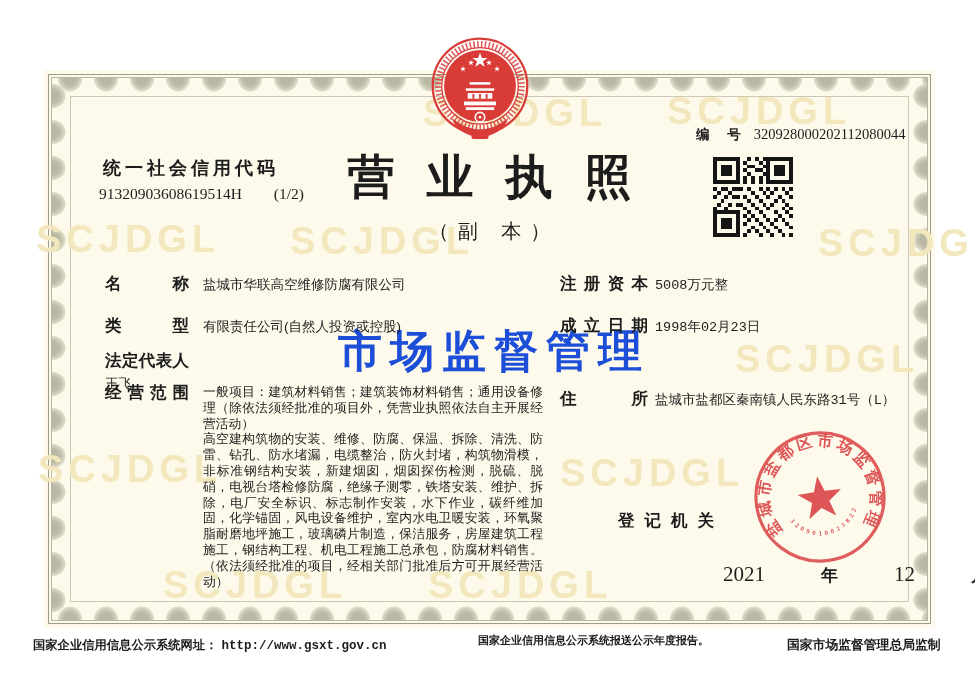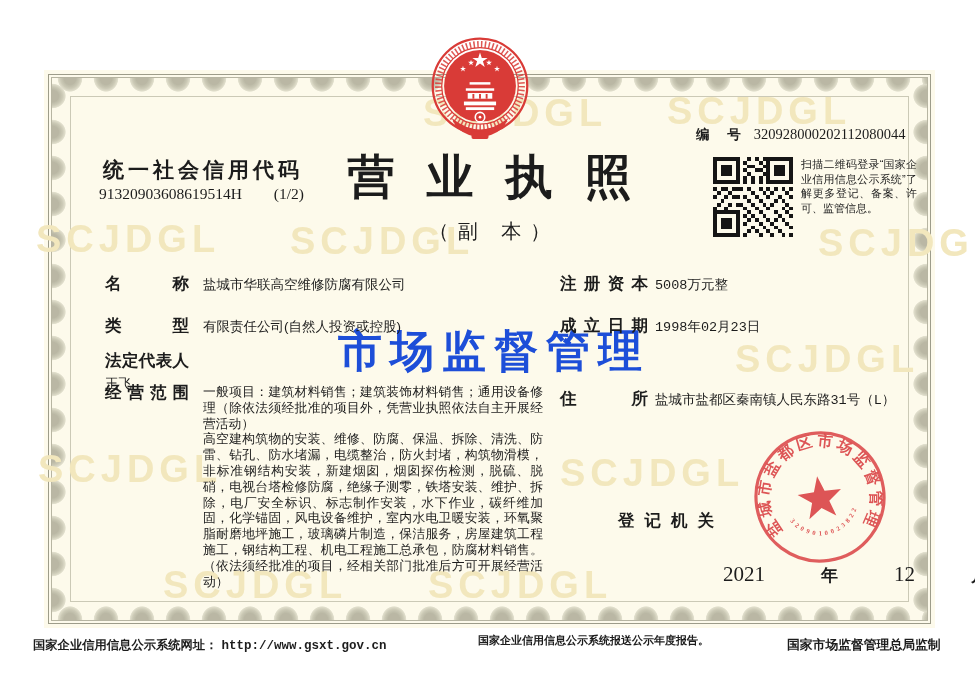--- a/index.html
+++ b/index.html
@@ -34,21 +34,21 @@
     background-size:20px 36px;background-repeat:repeat-y;}
   
   .wm{position:absolute;z-index:0;font-weight:700;color:#f2e7bd;letter-spacing:5px;font-size:38px;white-space:nowrap;pointer-events:none;}
   .wm-cn{position:absolute;z-index:0;font-weight:700;color:#1d4ed8;letter-spacing:8px;font-size:44px;white-space:nowrap;pointer-events:none;}
   
   .abs{position:absolute;z-index:2;}
   .emblem{left:384px;top:-37px;width:104px;z-index:3;}
   .serial{left:652px;top:56px;display:flex;align-items:flex-start;white-space:nowrap;}
   .serial .lbl{font-weight:700;font-size:13.5px;letter-spacing:7px;}
   .serial .num{font-family:"Liberation Serif","DejaVu Serif",serif;font-size:14.5px;margin-left:6px;}
-  .cc-label{left:59px;top:86px;font-weight:700;font-size:21px;letter-spacing:4px;white-space:nowrap;}
+  .cc-label{left:59px;top:86px;font-weight:700;font-size:18px;letter-spacing:4px;white-space:nowrap;}
   .cc-line{left:55px;top:115px;font-family:"Liberation Serif","DejaVu Serif",serif;font-size:15.5px;white-space:nowrap;}
   .cc-line .pg{margin-left:28px;}
   .title{left:0;top:76px;width:100%;text-align:center;font-size:47px;font-weight:700;letter-spacing:32px;text-indent:32px;white-space:nowrap;}
   .subtitle{left:0;top:148px;width:100%;text-align:center;font-size:20px;font-weight:400;letter-spacing:9px;text-indent:9px;white-space:nowrap;}
   .qr{left:669px;top:87px;width:80px;height:80px;}
   .qr-caption{left:757px;top:87px;width:116px;font-size:11px;line-height:14.5px;text-align:justify;}
   .frow{position:absolute;z-index:2;display:flex;align-items:flex-start;}
   .frow.lft{left:61px;}
   .frow.rgt{left:516px;font-family:Liberation Mono, monospace;}
   .flabel{display:inline-block;font-weight:700;font-size:16.5px;text-align:justify;text-align-last:justify;flex:none;}
@@ -139,21 +139,20 @@
   <div class="abs title">营业执照</div>
   <div class="abs subtitle">（副 本）</div>
 
   <svg class="abs qr" viewBox="0 0 21 21" shape-rendering="crispEdges">
     <rect width="21" height="21" fill="#fdfaeb"></rect>
     <path fill="#151515" d="M0 0h7v7H0zM14 0h7v7h-7zM0 14h7v7H0z"></path>
     <path fill="#fdfaeb" d="M1 1h5v5H1zM15 1h5v5h-5zM1 15h5v5H1z"></path>
     <path fill="#151515" d="M2 2h3v3H2zM16 2h3v3h-3zM2 16h3v3H2z"></path>
     <path fill="#151515" d="M9 0h1v1H9zM11 0h1v1h-1zM13 0h1v1h-1zM8 1h1v1H8zM12 1h1v1h-1zM9 2h1v1H9zM10 2h1v1h-1zM13 2h1v1h-1zM8 3h1v1H8zM11 3h1v1h-1zM12 3h1v1h-1zM9 4h1v1H9zM13 4h1v1h-1zM8 5h1v1H8zM10 5h1v1h-1zM12 5h1v1h-1zM8 6h1v1H8zM10 6h1v1h-1zM12 6h1v1h-1zM6 8h1v1H6zM6 10h1v1H6zM6 12h1v1H6zM0 8h1v1H0zM2 8h1v1H2zM3 8h1v1H3zM5 8h1v1H5zM7 8h1v1H7zM9 8h1v1H9zM12 8h1v1h-1zM14 8h1v1h-1zM16 8h1v1h-1zM18 8h1v1h-1zM20 8h1v1h-1zM1 9h1v1H1zM4 9h1v1H4zM10 9h1v1h-1zM13 9h1v1h-1zM15 9h1v1h-1zM19 9h1v1h-1zM0 10h1v1H0zM3 10h1v1H3zM5 10h1v1H5zM8 10h1v1H8zM11 10h1v1h-1zM14 10h1v1h-1zM17 10h1v1h-1zM20 10h1v1h-1zM2 11h1v1H2zM9 11h1v1H9zM12 11h1v1h-1zM16 11h1v1h-1zM18 11h1v1h-1zM1 12h1v1H1zM4 12h1v1H4zM7 12h1v1H7zM10 12h1v1h-1zM13 12h1v1h-1zM15 12h1v1h-1zM19 12h1v1h-1zM0 13h1v1H0zM3 13h1v1H3zM8 13h1v1H8zM11 13h1v1h-1zM14 13h1v1h-1zM18 13h1v1h-1zM20 13h1v1h-1zM9 14h1v1H9zM12 14h1v1h-1zM16 14h1v1h-1zM19 14h1v1h-1zM8 15h1v1H8zM10 15h1v1h-1zM13 15h1v1h-1zM17 15h1v1h-1zM20 15h1v1h-1zM9 16h1v1H9zM11 16h1v1h-1zM14 16h1v1h-1zM16 16h1v1h-1zM18 16h1v1h-1zM8 17h1v1H8zM12 17h1v1h-1zM15 17h1v1h-1zM19 17h1v1h-1zM10 18h1v1h-1zM13 18h1v1h-1zM16 18h1v1h-1zM20 18h1v1h-1zM9 19h1v1H9zM11 19h1v1h-1zM14 19h1v1h-1zM17 19h1v1h-1zM8 20h1v1H8zM12 20h1v1h-1zM15 20h1v1h-1zM18 20h1v1h-1zM20 20h1v1h-1z"></path>
   </svg>
-  <div class="abs qr-caption">扫描二维码登录“国家企业信用信息公示系统”了解更多登记、备案、许可、监管信息。</div>
 
   <div class="frow lft" style="top:203px;">
     <span class="flabel">名称</span>
     <span class="fvalue">盐城市华联高空维修防腐有限公司</span>
   </div>
   <div class="frow lft" style="top:245px;">
     <span class="flabel">类型</span>
     <span class="fvalue">有限责任公司(自然人投资或控股)</span>
   </div>
   <div class="frow lft" style="top:280px;flex-direction:column;">

